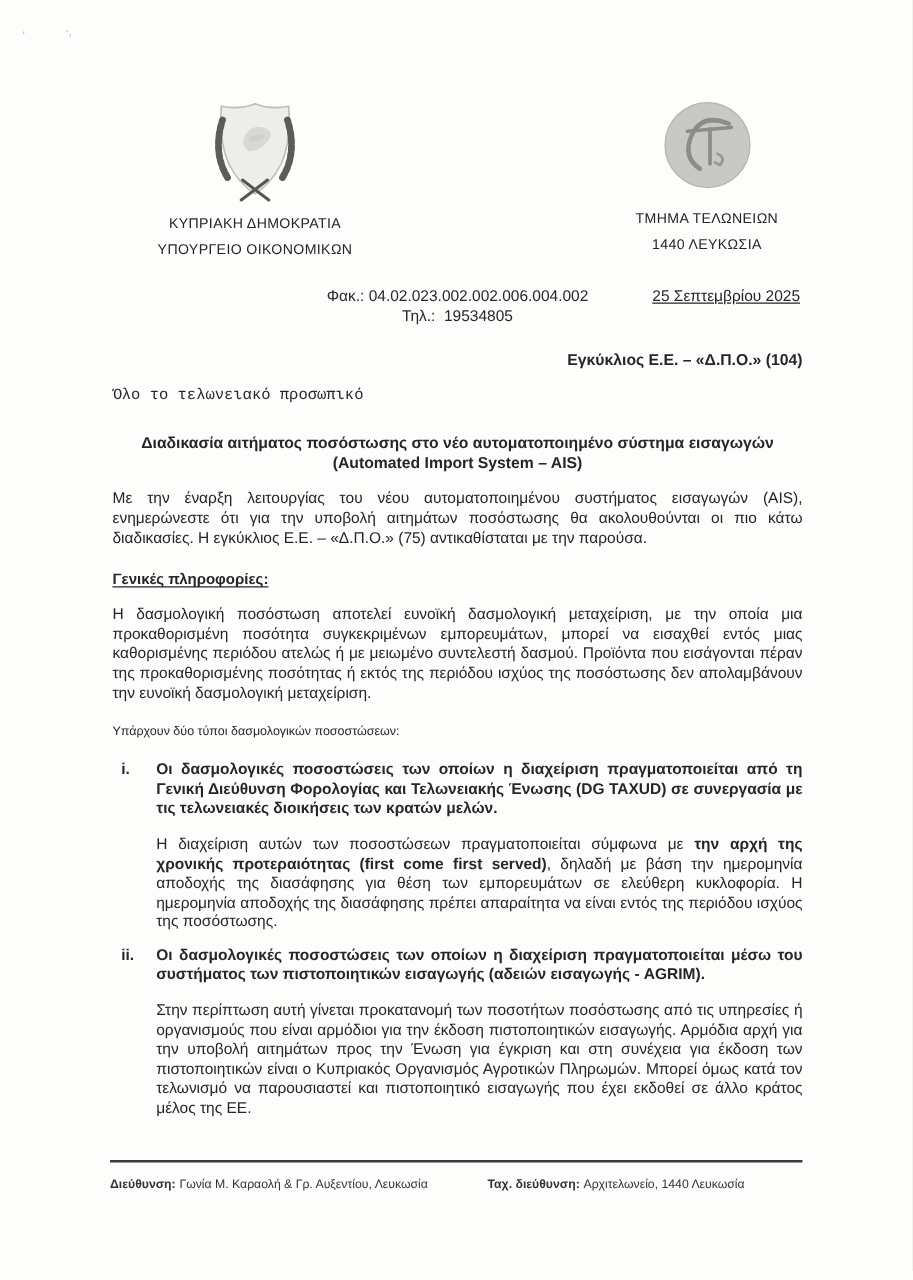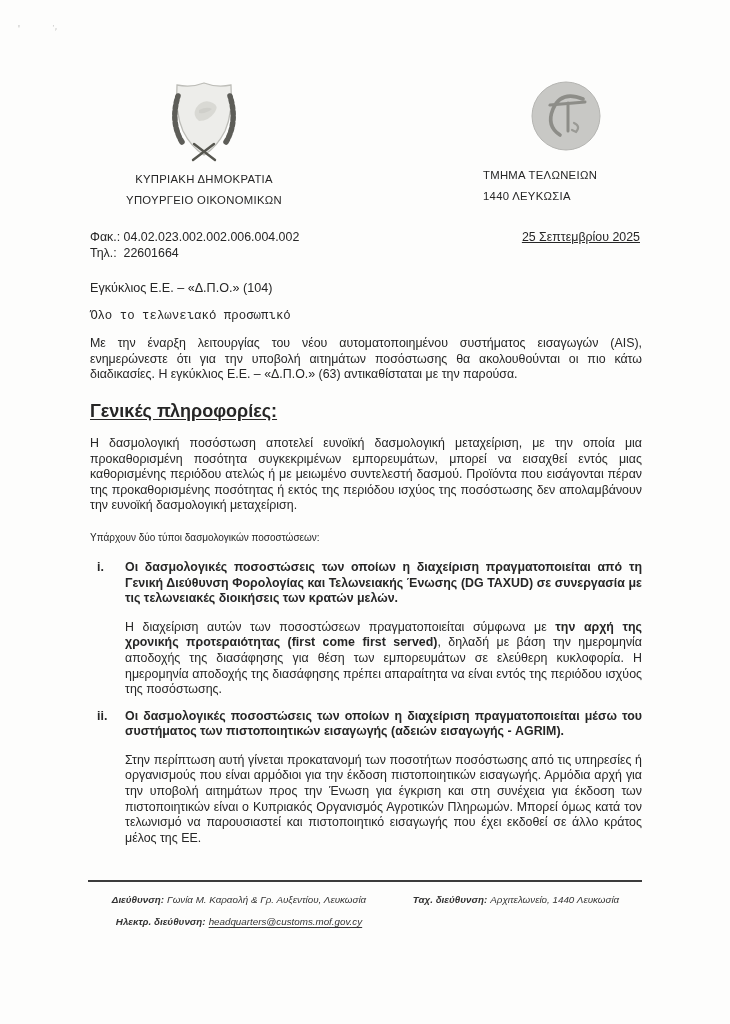--- a/index.html
+++ b/index.html
@@ -20,63 +20,61 @@
     width: 552px;
   }
   
   .scan-mark { position: absolute; color: rgba(60,60,60,.35); font-size: 10px; }
   .scan-mark.m1 { left: 18px; top: 24px; }
   .scan-mark.m2 { left: 52px; top: 20px; transform: rotate(12deg); }
 
   
   .header-row { display: flex; justify-content: space-between; align-items: flex-start; }
   .header-left { width: 200px; text-align: center; margin-left: 14px; }
-  .header-right { width: 165px; margin-top: 4px; margin-right: -6px; }
+  .header-right { width: 165px; text-align: center; margin-top: 4px; margin-right: -6px; }
   .header-left svg { display: block; margin: 0 auto 7px auto; }
   .header-right svg { display: block; margin: 0 auto 13px auto; }
   .hdr-line { font-size: 11.3px; line-height: 21px; letter-spacing: .3px; white-space: nowrap; }
 
   
   .ref-block { position: relative; margin-top: 19px; font-size: 12.4px; line-height: 15.6px; }
-  .ref-row { white-space: nowrap; }
+  .ref-row { white-space: nowrap; text-align: center; }
   .date { position: absolute; right: 2px; top: 0; text-decoration: underline; }
   .u { text-decoration: underline; text-underline-offset: 2px; }
 
-  .circular-line { margin-top: 20px; font-weight: normal; font-size: 12.6px; }
+  .circular-line { margin-top: 20px; font-weight: bold; font-size: 12.6px; text-align: right; }
   .addressee { margin-top: 14px; font-size: 12.4px; font-family: Liberation Mono, monospace; }
 
   
   .subject { margin-top: 24px; text-align: center; font-weight: bold; font-size: 12.6px; line-height: 15.6px; }
   p.body-par { font-size: 12.4px; line-height: 15.6px; text-align: justify; }
   .intro { margin-top: 13px; }
-  .section-heading { margin-top: 18px; font-weight: bold; font-size: 18px; text-decoration: underline; text-underline-offset: 2px; }
+  .section-heading { margin-top: 18px; font-weight: bold; font-size: 12px; text-decoration: underline; text-underline-offset: 2px; }
   .general-par { margin-top: 14px; }
   .two-types { margin-top: 18px; font-size: 10px; }
 
   .list-item { display: flex; margin-top: 17px; }
   .list-item.second { margin-top: 11px; }
   .marker { width: 35px; flex: 0 0 35px; padding-left: 7px; font-weight: bold; font-size: 12.4px; line-height: 15.6px; }
   .item-body { flex: 1; }
   .item-heading { font-weight: bold; font-size: 12.4px; line-height: 15.6px; text-align: justify; }
   .item-par { margin-top: 13px; font-weight: normal; }
   .b { font-weight: bold; }
 
   
   .footer {
     position: absolute;
     left: 88px;
     width: 554px;
-    top: 880px;
+    top: 928px;
     border-top: 2px solid #3c3c3c;
     padding-top: 7px;
-    font-style: italic;
     font-size: 9.8px;
     line-height: 22px;
     color: #333;
-    text-align: center;
   }
   .footer-grid { display: flex; }
   .footer-col.left { width: 302px; flex: 0 0 302px; }
   .footer-col.right { flex: 1; }
   .f-label { font-weight: bold; margin-right: 3px; }
   .f-link { text-decoration: underline; text-underline-offset: 2px; }
 </style>
 </head>
 <body>
 
@@ -119,30 +117,34 @@
       </div>
     </div>
 
     <div class="ref-block">
       <div class="ref-row">
         <span>Φακ.:</span>
         <span>04.02.023.002.002.006.004.002</span>
       </div>
       <div class="ref-row">
         <span>Τηλ.:</span>&nbsp;
-        <span>22601664</span>
+        <span>19534805</span>
       </div>
       <span class="date">25 Σεπτεμβρίου 2025</span>
     </div>
 
     <div class="circular-line">Εγκύκλιος Ε.Ε. – «Δ.Π.Ο.» (104)</div>
     <div class="addressee">Όλο το τελωνειακό προσωπικό</div>
 
+    <div class="subject">
+      <div>Διαδικασία αιτήματος ποσόστωσης στο νέο αυτοματοποιημένο σύστημα εισαγωγών</div>
+      <div>(Automated Import System – AIS)</div>
+    </div>
 
-    <p class="body-par intro">Με την έναρξη λειτουργίας του νέου αυτοματοποιημένου συστήματος εισαγωγών (AIS), ενημερώνεστε ότι για την υποβολή αιτημάτων ποσόστωσης θα ακολουθούνται οι πιο κάτω διαδικασίες. Η εγκύκλιος Ε.Ε. – «Δ.Π.Ο.» (63) αντικαθίσταται με την παρούσα.</p>
+    <p class="body-par intro">Με την έναρξη λειτουργίας του νέου αυτοματοποιημένου συστήματος εισαγωγών (AIS), ενημερώνεστε ότι για την υποβολή αιτημάτων ποσόστωσης θα ακολουθούνται οι πιο κάτω διαδικασίες. Η εγκύκλιος Ε.Ε. – «Δ.Π.Ο.» (75) αντικαθίσταται με την παρούσα.</p>
 
     <div class="section-heading">Γενικές πληροφορίες:</div>
 
     <p class="body-par general-par">Η δασμολογική ποσόστωση αποτελεί ευνοϊκή δασμολογική μεταχείριση, με την οποία μια προκαθορισμένη ποσότητα συγκεκριμένων εμπορευμάτων, μπορεί να εισαχθεί εντός μιας καθορισμένης περιόδου ατελώς ή με μειωμένο συντελεστή δασμού. Προϊόντα που εισάγονται πέραν της προκαθορισμένης ποσότητας ή εκτός της περιόδου ισχύος της ποσόστωσης δεν απολαμβάνουν την ευνοϊκή δασμολογική μεταχείριση.</p>
 
     <div class="two-types">Υπάρχουν δύο τύποι δασμολογικών ποσοστώσεων:</div>
 
     <div class="list-item">
       <div class="marker">i.</div>
       <div class="item-body">
@@ -160,23 +162,20 @@
     </div>
 
   </div>
 
   <div class="footer">
     <div class="footer-grid">
       <div class="footer-col left">
         <div>
           <span class="f-label">Διεύθυνση:</span><span>Γωνία Μ. Καραολή &amp; Γρ. Αυξεντίου, Λευκωσία</span>
         </div>
-        <div>
-          <span class="f-label">Ηλεκτρ. διεύθυνση:</span><span class="f-link">headquarters@customs.mof.gov.cy</span>
-        </div>
       </div>
       <div class="footer-col right">
         <div>
           <span class="f-label">Ταχ. διεύθυνση:</span><span>Αρχιτελωνείο, 1440 Λευκωσία</span>
         </div>
       </div>
     </div>
   </div>
 </div>
 

